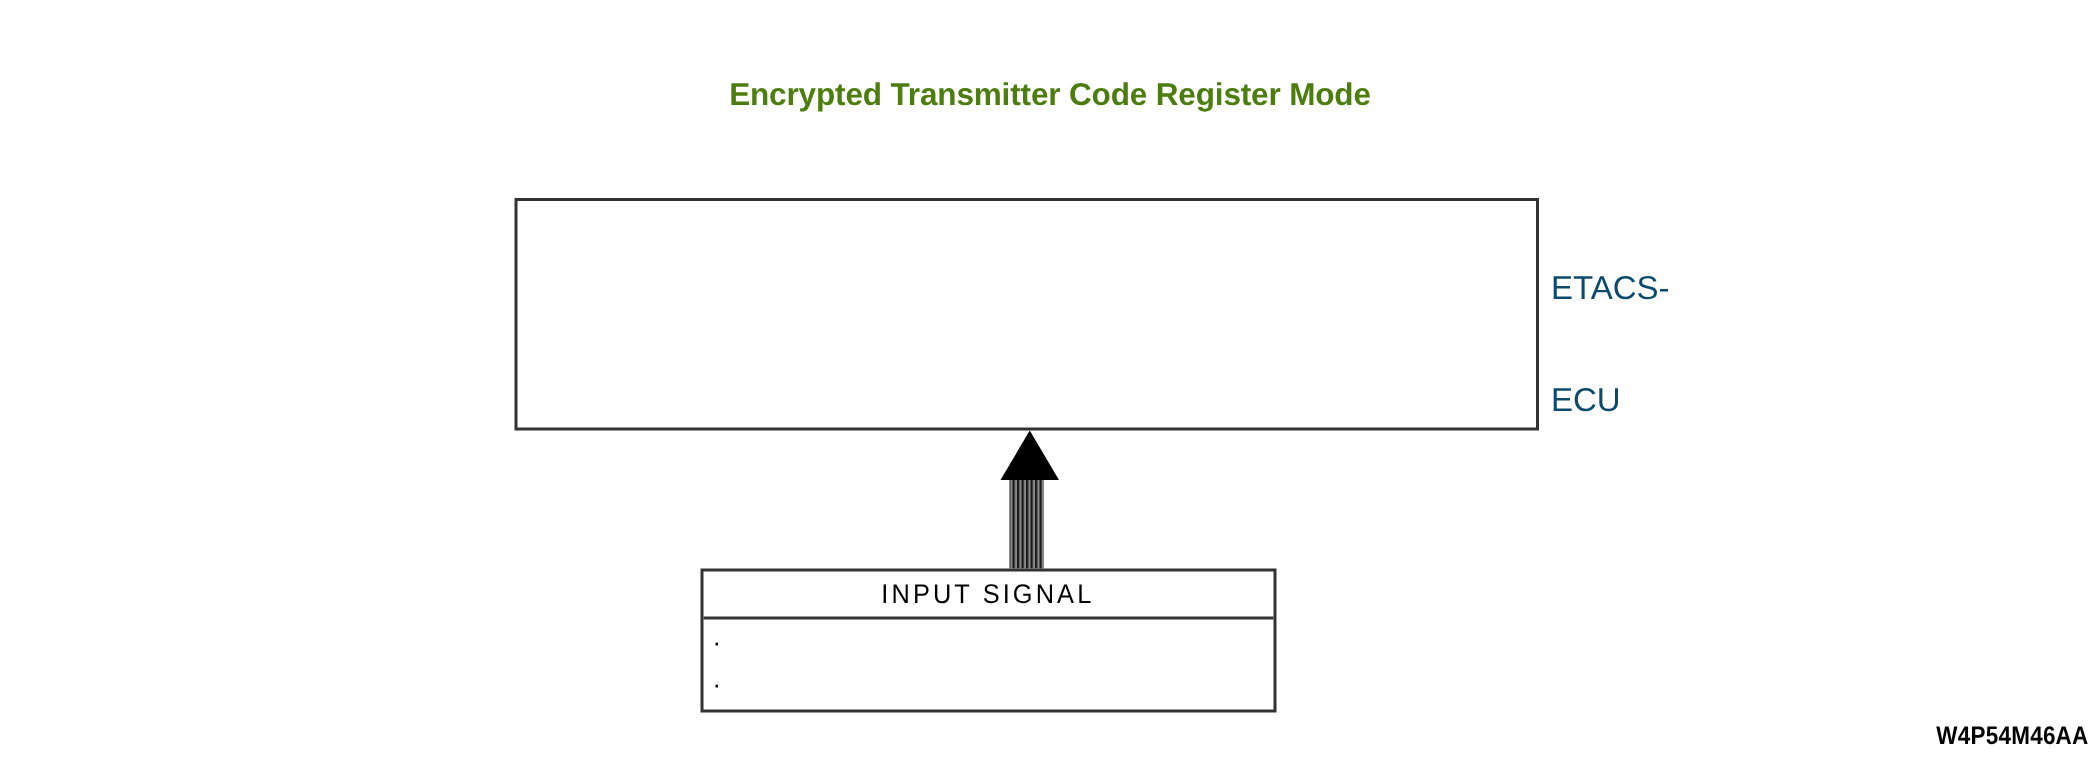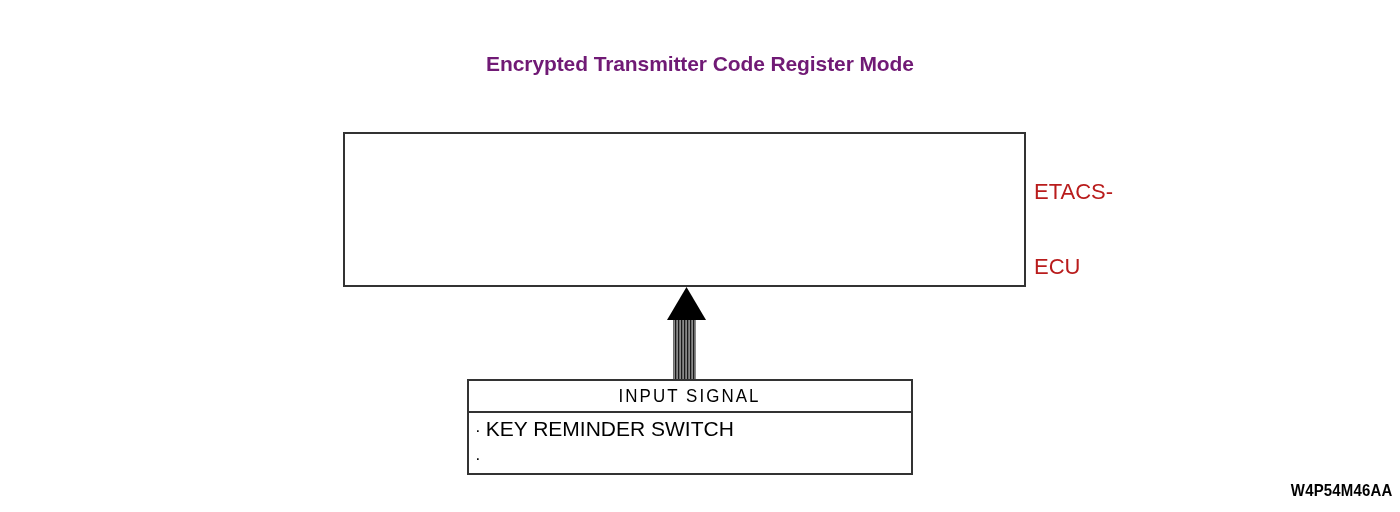--- a/index.html
+++ b/index.html
@@ -27,21 +27,21 @@
   .diagram-title {
     position: absolute;
     left: 0;
     top: 52px;
     width: 1400px;
     text-align: center;
     font-family: "Liberation Sans", sans-serif;
     font-weight: bold;
     font-size: 21px;
     letter-spacing: -0.1px;
-    color: #701a75;
+    color: #4d7c0f;
     white-space: nowrap;
   }
 
   
   .ecu-block {
     position: absolute;
     left: 343px;
     top: 132px;
     width: 683px;
     height: 155px;
@@ -50,39 +50,39 @@
     box-sizing: border-box;
   }
 
   .ecu-label {
     position: absolute;
     left: 1034px;
     top: 129px;
     font-family: "Liberation Sans", sans-serif;
     font-size: 22px;
     line-height: 25px;
-    color: #b91c1c;
+    color: #0c4a6e;
     white-space: pre;
   }
 
   
   .signal-arrow {
     position: absolute;
     left: 660px;
     top: 286px;
     width: 56px;
     height: 96px;
   }
 
   
   .input-box {
     position: absolute;
     left: 467px;
     top: 379px;
-    width: 446px;
+    width: 384px;
     height: 96px;
     border: 2px solid #333333;
     background: #ffffff;
     box-sizing: border-box;
   }
 
   .input-box-header {
     height: 32px;
     border-bottom: 2px solid #333333;
     display: flex;
@@ -164,21 +164,20 @@
     <polygon points="26.5,1 46,34 7,34" fill="#000000"></polygon>
   </svg>
 
   <div class="input-box">
     <div class="input-box-header">
       <span class="input-box-header-text">INPUT SIGNAL</span>
     </div>
     <div class="input-box-list">
       <div class="input-list-item">
         <span class="input-list-bullet">·</span>
-        <span>KEY REMINDER SWITCH</span>
       </div>
       <div class="input-list-item">
         <span class="input-list-bullet">·</span>
       </div>
     </div>
   </div>
 
   <div class="reference-code">W4P54M46AA</div>
 
 </div>

